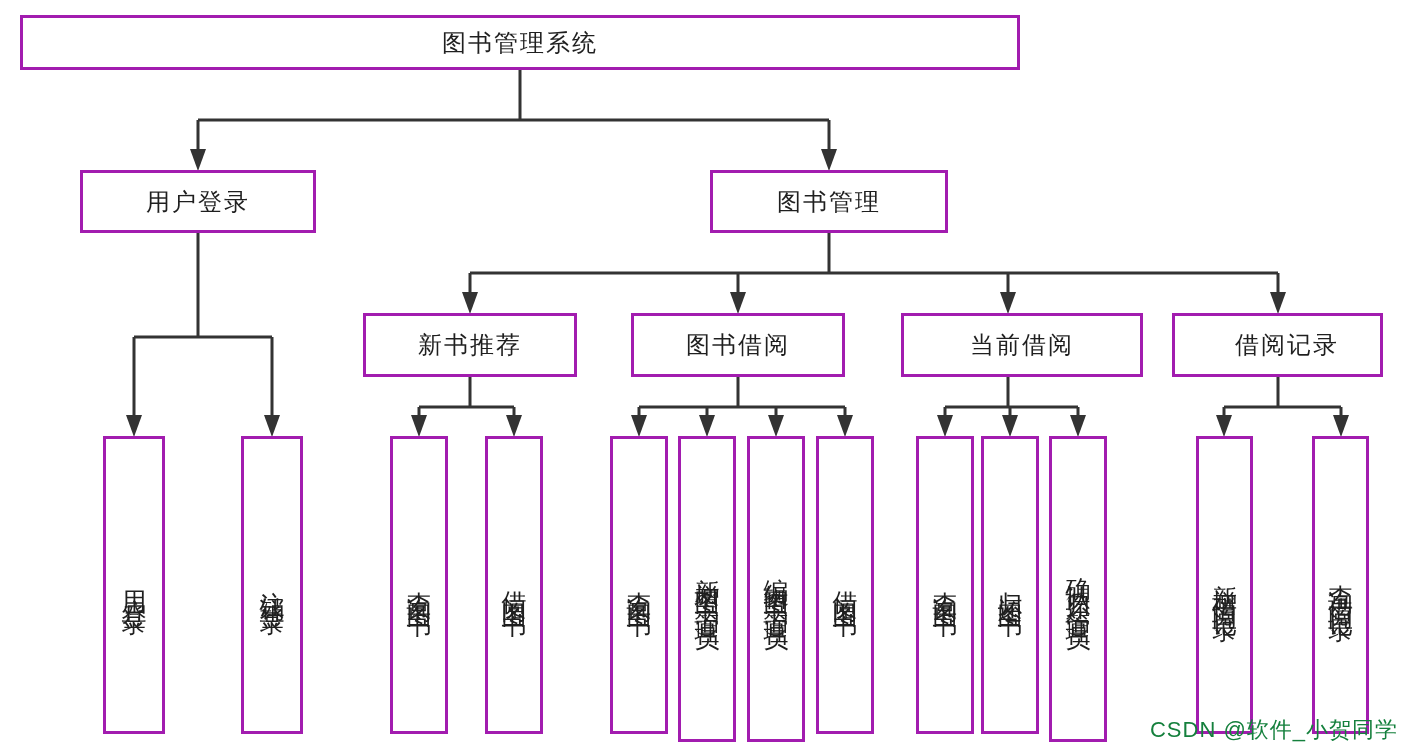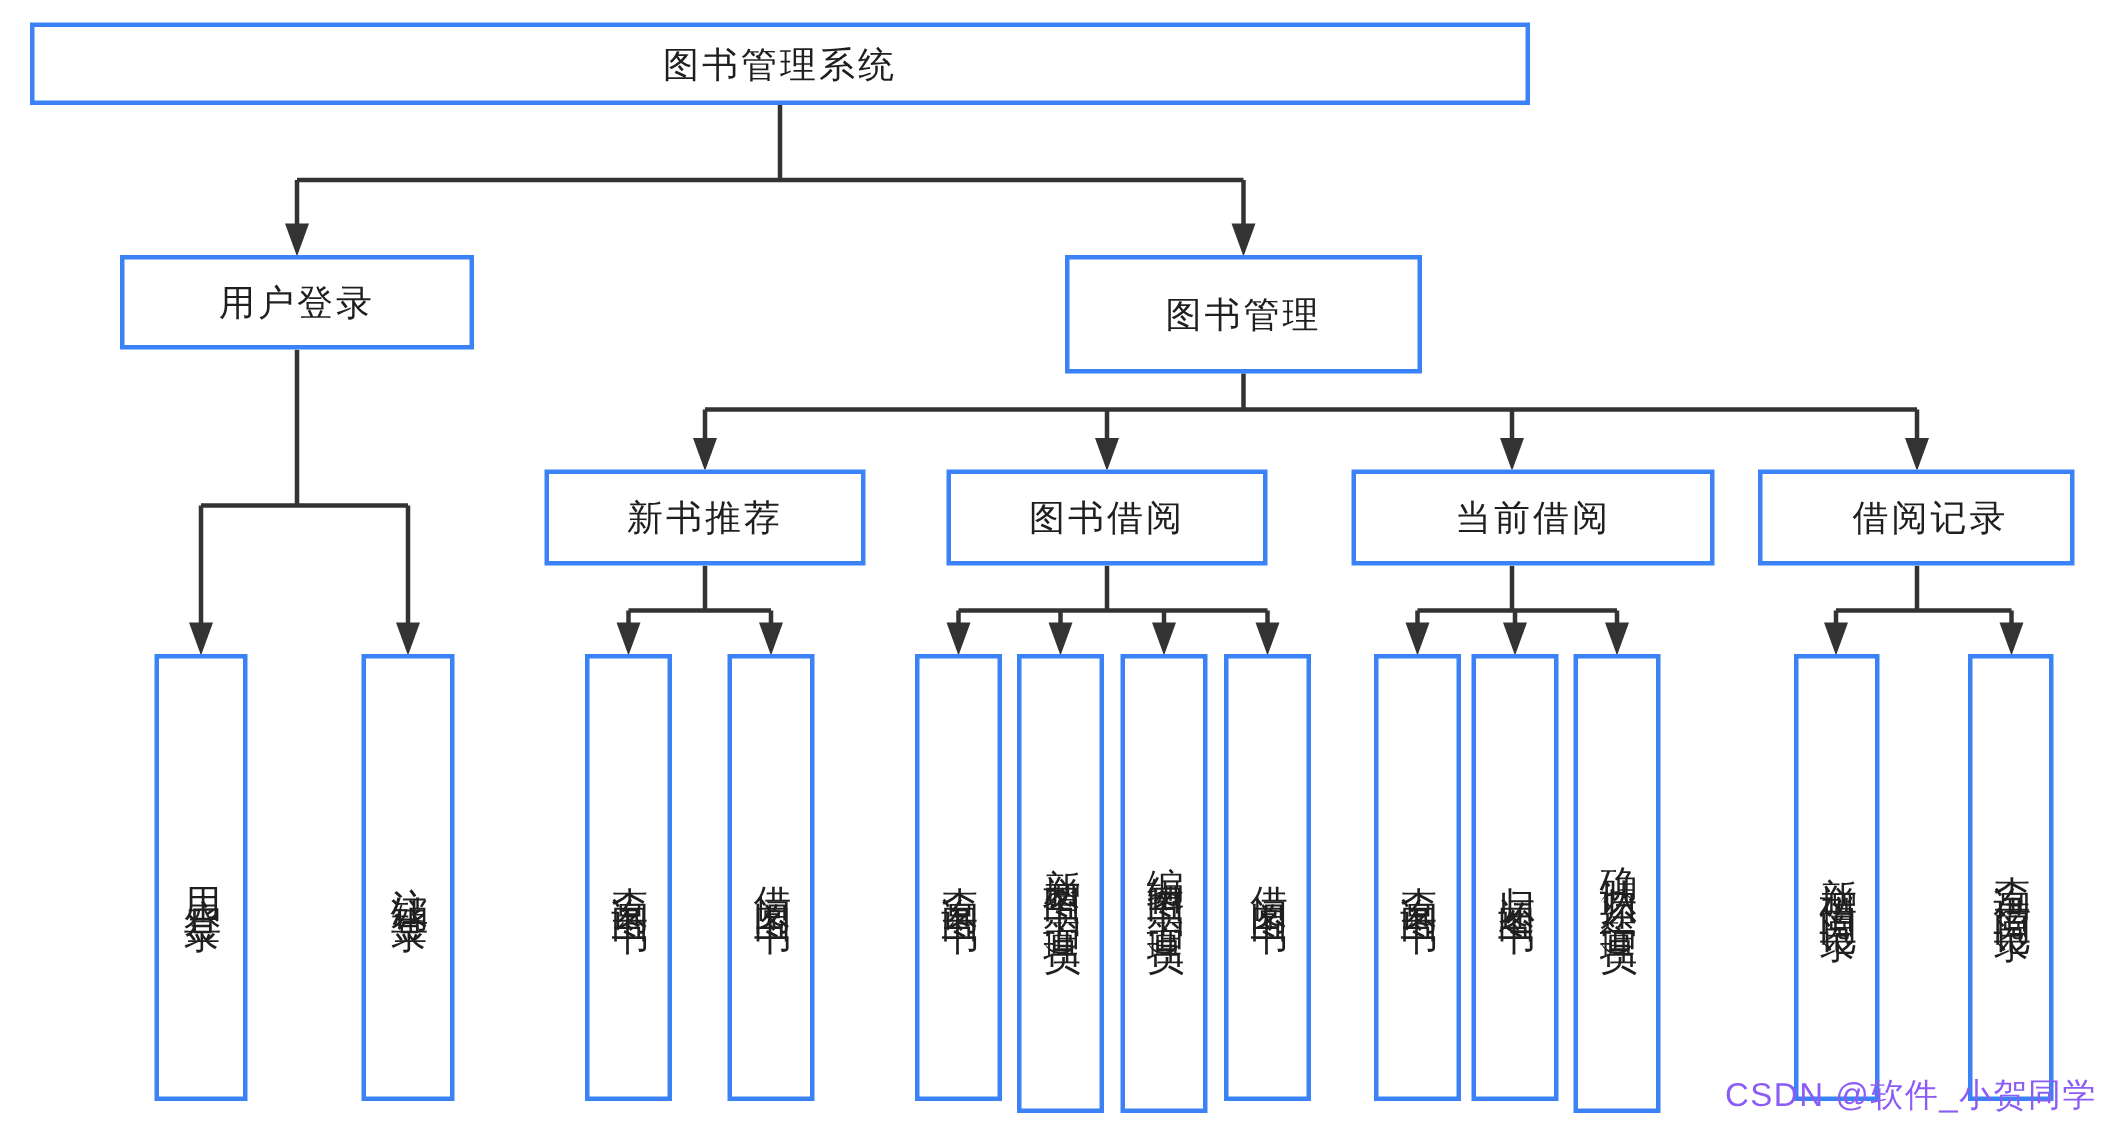--- a/index.html
+++ b/index.html
@@ -8,21 +8,21 @@
     width:1405px;height:747px;
     background:#ffffff;
     font-family:"Liberation Sans","DejaVu Sans",sans-serif;
     overflow:hidden;
   }
   .connectors{position:absolute;left:0;top:0;z-index:1;}
   .box{
     position:absolute;
     box-sizing:border-box;
     background:#ffffff;
-    border:3px solid #3b82f6;
+    border:3px solid #a21caf;
     display:flex;
     align-items:center;
     justify-content:center;
     color:#1f1f1f;
     z-index:2;
   }
   .h-label{
     font-size:24px;
     letter-spacing:2px;
     white-space:nowrap;
@@ -33,21 +33,21 @@
     writing-mode:vertical-rl;
     text-orientation:mixed;
     font-size:25px;
     letter-spacing:7px;
     line-height:1;
     white-space:nowrap;
   }
   
   #b-root{left:20px;top:15px;width:1000px;height:55px;}
   #b-user{left:80px;top:170px;width:236px;height:63px;}
-  #b-mgmt{left:710px;top:170px;width:238px;height:79px;}
+  #b-mgmt{left:710px;top:170px;width:238px;height:63px;}
   #b-rec{left:363px;top:313px;width:214px;height:64px;}
   #b-bor{left:631px;top:313px;width:214px;height:64px;}
   #b-cur{left:901px;top:313px;width:242px;height:64px;}
   #b-log{left:1172px;top:313px;width:211px;height:64px;padding-left:19px;}
   #l1{left:103px;width:62px;}
   #l2{left:241px;width:62px;}
   #l3{left:390px;width:58px;}
   #l4{left:485px;width:58px;}
   #l5{left:610px;width:58px;}
   #l6{left:678px;width:58px;}
@@ -57,21 +57,21 @@
   #l10{left:981px;width:58px;}
   #l11{left:1049px;width:58px;}
   #l12{left:1196px;width:57px;}
   #l13{left:1312px;width:57px;}
   .watermark{
     position:absolute;
     right:7px;
     top:715px;
     font-size:22px;
     letter-spacing:1px;
-    color:#8b5cf6;
+    color:#15803d;
     z-index:5;
     white-space:nowrap;
   }
 </style>
 </head>
 <body>
 
 <div class="diagram">
 
   <svg class="connectors" width="1405" height="747" viewBox="0 0 1405 747" xmlns="http://www.w3.org/2000/svg">

